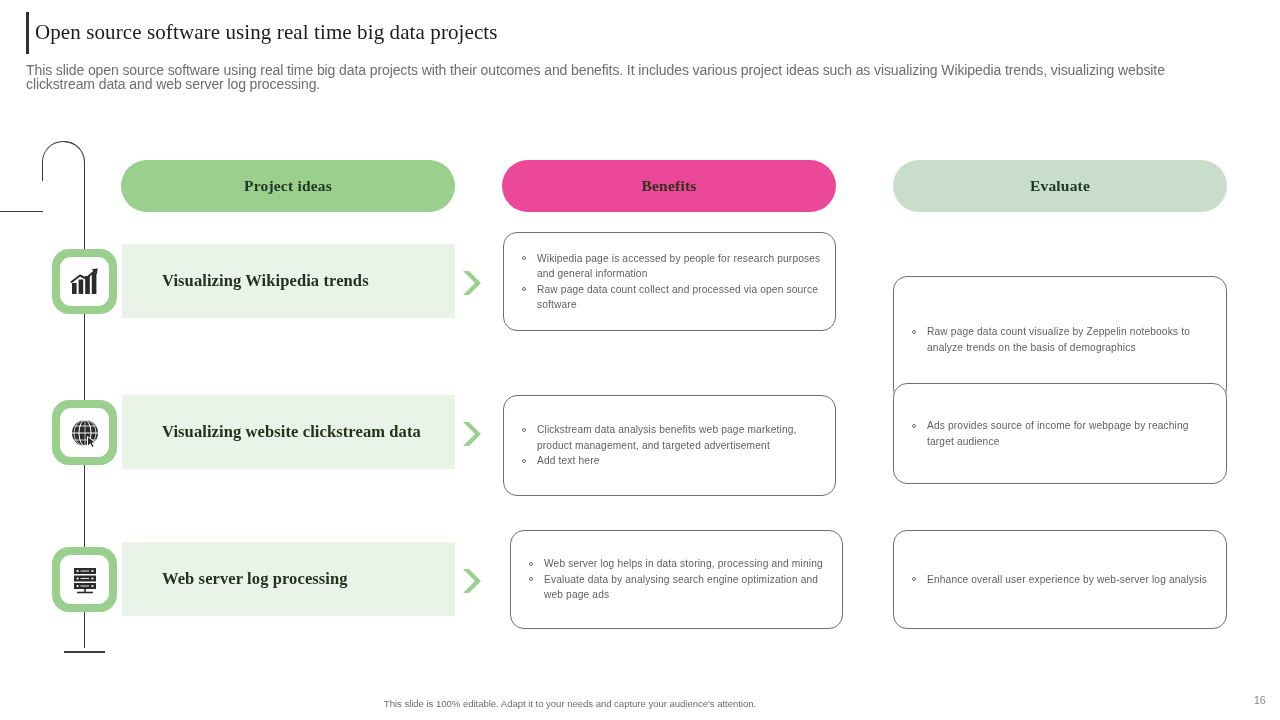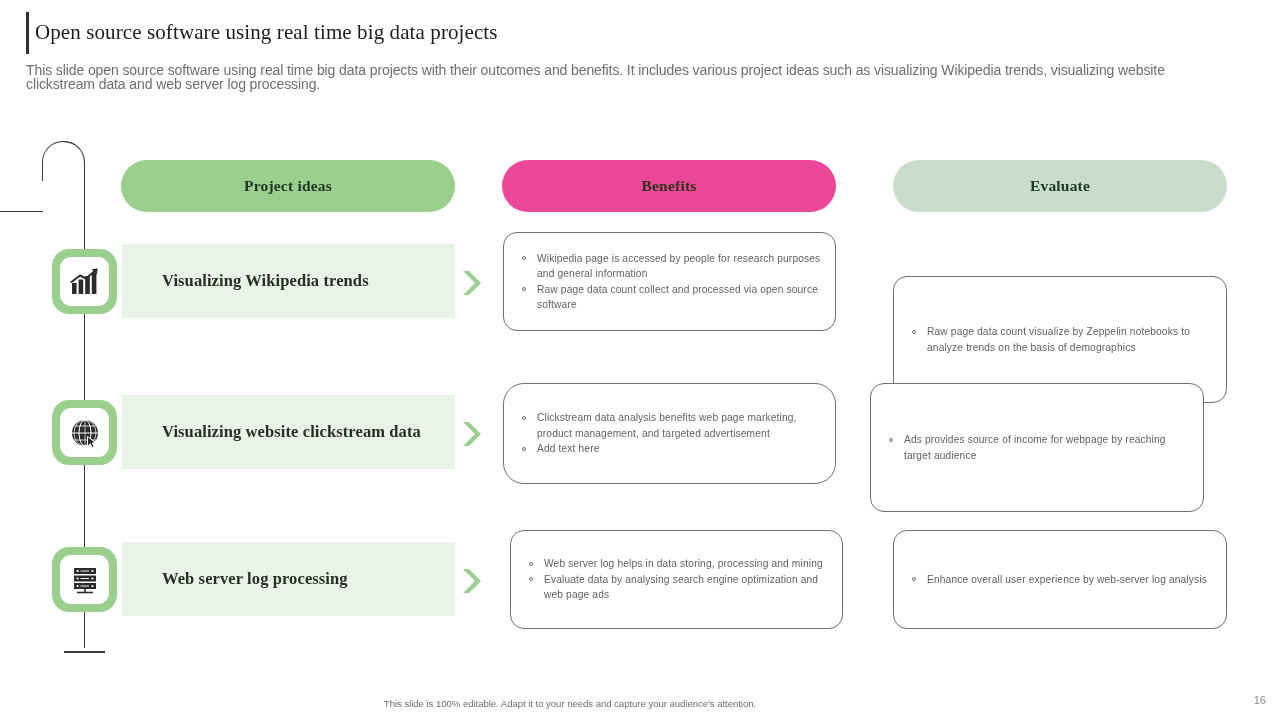--- a/index.html
+++ b/index.html
@@ -189,22 +189,22 @@
     border: 1.2px solid #6f6f6f;
     border-radius: 14px;
     background: #ffffff;
     display: flex;
     flex-direction: column;
     justify-content: center;
     padding: 8px 14px 8px 16px;
   }
   #card-ben-0  { left: 503px; top: 0px;  width: 333px; height: 99px; }
   #card-out-0  { left: 893px; top: 0px;  width: 334px; height: 127px; margin-top: 44px; }
-  #card-ben-1  { left: 503px; top: 0px;  width: 333px; height: 101px; border-radius: 21px; }
-  #card-out-1  { left: 870px; top: 0px;  width: 334px; height: 129px; }
+  #card-ben-1  { left: 503px; top: 12px;  width: 333px; height: 101px; }
+  #card-out-1  { left: 893px; top: 0px;  width: 334px; height: 101px; }
   #card-ben-2  { left: 503px; top: 0px;  width: 333px; height: 99px; margin-left: 7px; }
   #card-out-2  { left: 893px; top: 0px;  width: 334px; height: 99px; }
 
   .card ul {
     margin: 0;
     padding: 0;
     list-style: none;
   }
   .card li {
     position: relative;

